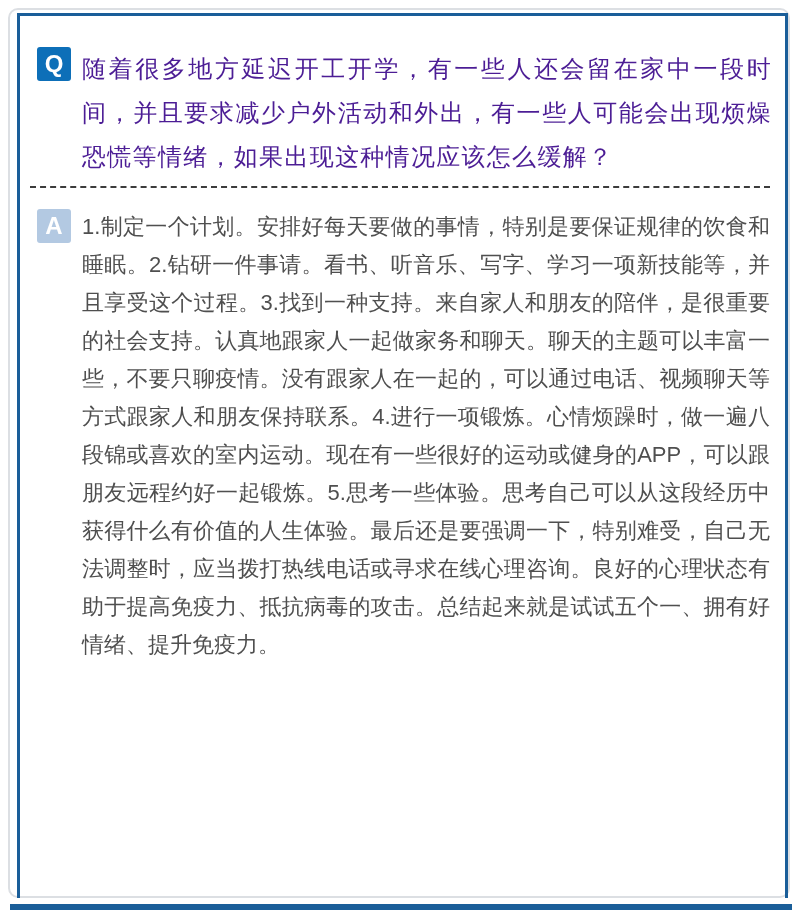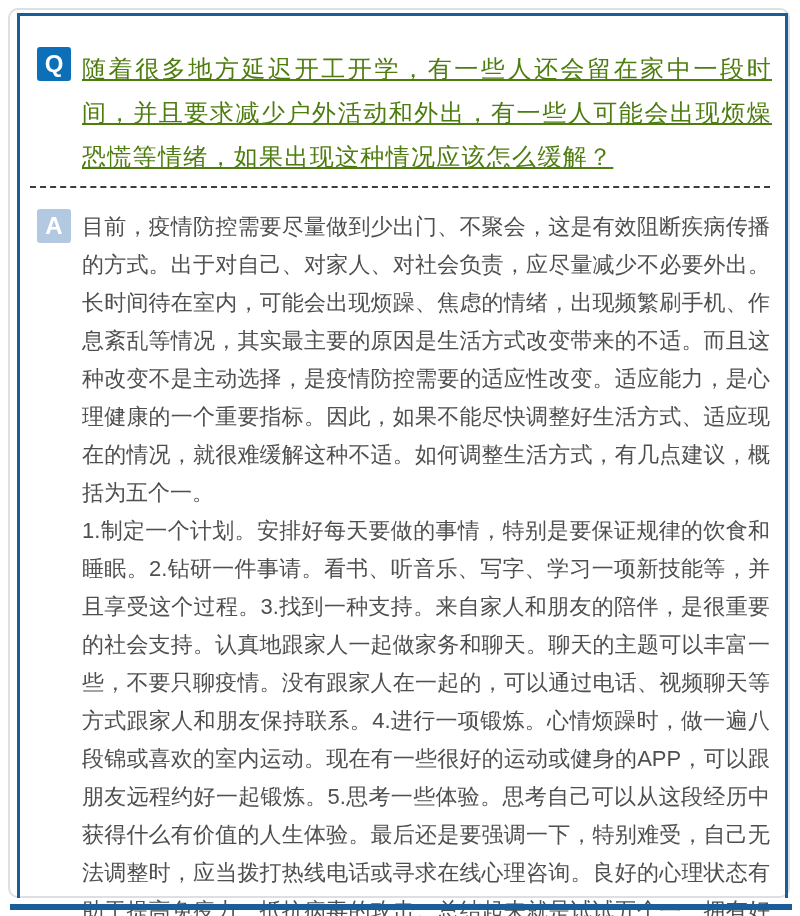--- a/index.html
+++ b/index.html
@@ -61,26 +61,25 @@
   }
   .a-badge {
     top: 209px;
     background: #b3c9e2;
   }
   .question {
     position: absolute;
     left: 82px;
     top: 47px;
     width: 690px;
-    color: #4d7c0f;
+    color: #4c1d95;
     font-size: 24px;
     letter-spacing: 1.3px;
     line-height: 44px;
     text-align: justify;
-    text-decoration: underline;
   }
   .divider {
     position: absolute;
     left: 30px;
     top: 186px;
     width: 740px;
     height: 0;
     border-top: 2px dashed #3c3c3c;
   }
   .answer {
@@ -107,18 +106,17 @@
 
   <div class="badge q-badge">Q</div>
 
   <div class="question">随着很多地方延迟开工开学，有一些人还会留在家中一段时间，并且要求减少户外活动和外出，有一些人可能会出现烦燥恐慌等情绪，如果出现这种情况应该怎么缓解？</div>
 
   <div class="divider"></div>
 
   <div class="badge a-badge">A</div>
 
   <div class="answer">
-    <p>目前，疫情防控需要尽量做到少出门、不聚会，这是有效阻断疾病传播的方式。出于对自己、对家人、对社会负责，应尽量减少不必要外出。长时间待在室内，可能会出现烦躁、焦虑的情绪，出现频繁刷手机、作息紊乱等情况，其实最主要的原因是生活方式改变带来的不适。而且这种改变不是主动选择，是疫情防控需要的适应性改变。适应能力，是心理健康的一个重要指标。因此，如果不能尽快调整好生活方式、适应现在的情况，就很难缓解这种不适。如何调整生活方式，有几点建议，概括为五个一。</p>
     <p>1.制定一个计划。安排好每天要做的事情，特别是要保证规律的饮食和睡眠。2.钻研一件事请。看书、听音乐、写字、学习一项新技能等，并且享受这个过程。3.找到一种支持。来自家人和朋友的陪伴，是很重要的社会支持。认真地跟家人一起做家务和聊天。聊天的主题可以丰富一些，不要只聊疫情。没有跟家人在一起的，可以通过电话、视频聊天等方式跟家人和朋友保持联系。4.进行一项锻炼。心情烦躁时，做一遍八段锦或喜欢的室内运动。现在有一些很好的运动或健身的APP，可以跟朋友远程约好一起锻炼。5.思考一些体验。思考自己可以从这段经历中获得什么有价值的人生体验。最后还是要强调一下，特别难受，自己无法调整时，应当拨打热线电话或寻求在线心理咨询。良好的心理状态有助于提高免疫力、抵抗病毒的攻击。总结起来就是试试五个一、拥有好情绪、提升免疫力。</p>
   </div>
 
   <div class="bottom-bar"></div>
 </div>
 
 </body></html>

